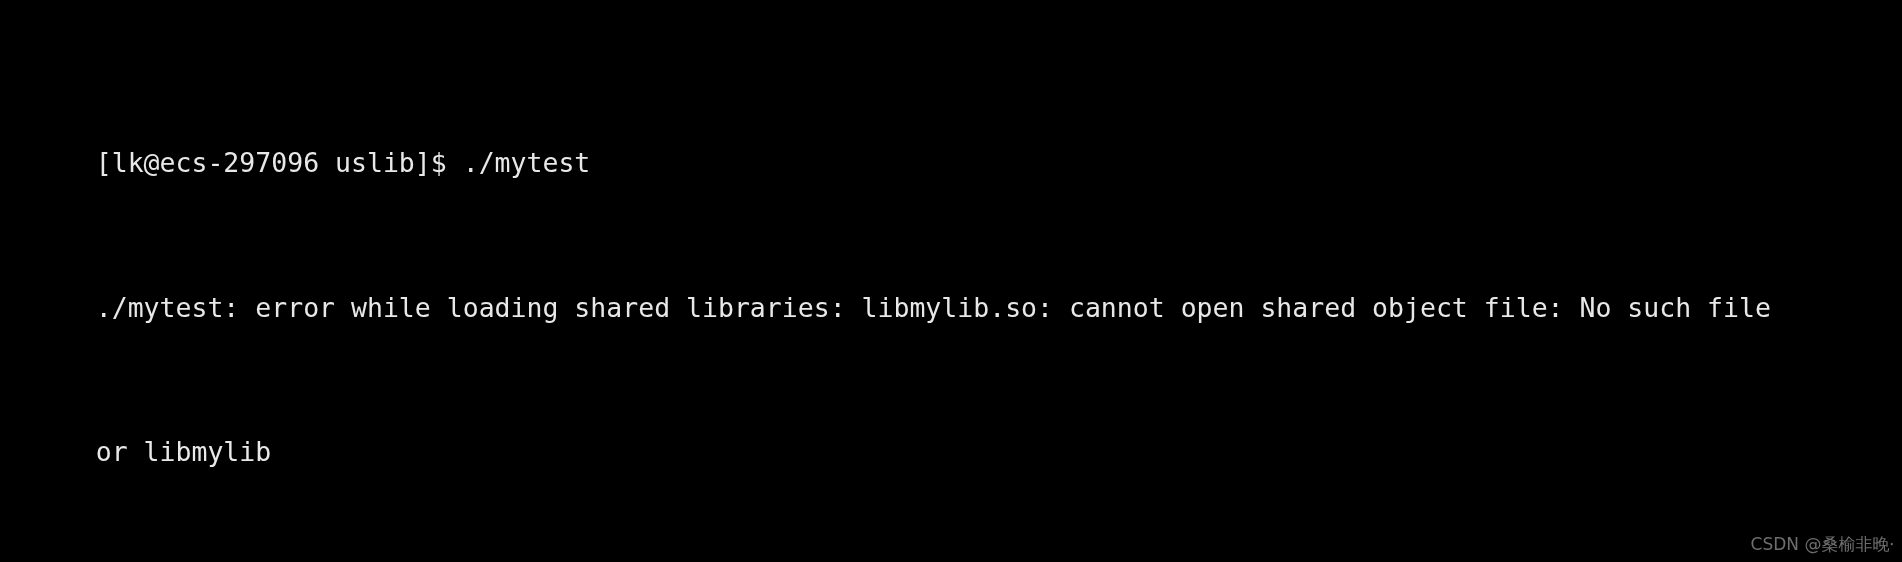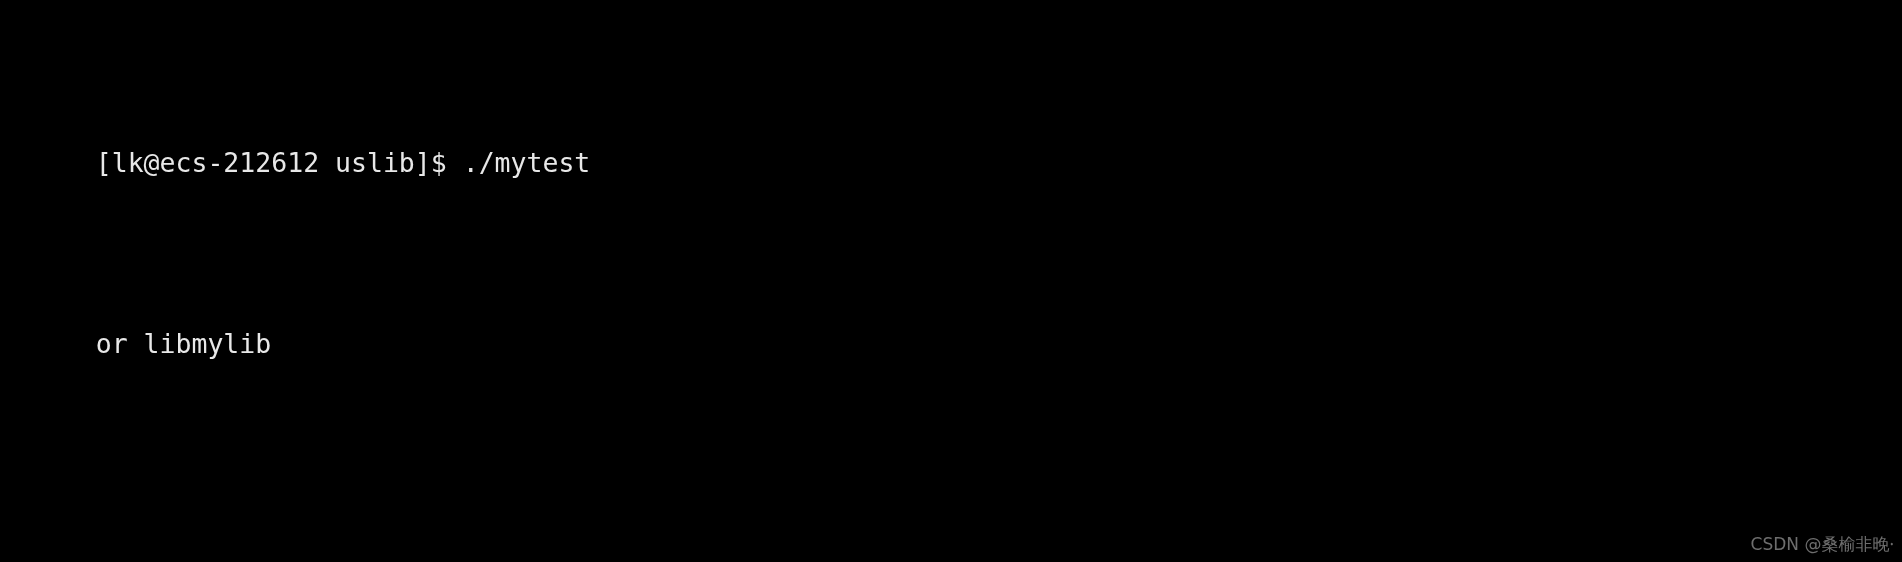--- a/index.html
+++ b/index.html
@@ -57,23 +57,26 @@
   }
 </style>
 </head>
 <body>
 
 <div id="terminal">
 
   <div class="screen">
 
     <div class="line">
-      <span>[lk@ecs-212612 uslib]$ ./mytest</span>
+      <span>[lk@ecs-297096 uslib]$ ./mytest</span>
     </div>
 
+    <div class="line">
+      <span>./mytest: error while loading shared libraries: libmylib.so: cannot open shared object file: No such file</span>
+    </div>
 
     <div class="line">
       <span>or libmylib</span>
     </div>
 
     <div class="line">
       
     </div>
 
     

